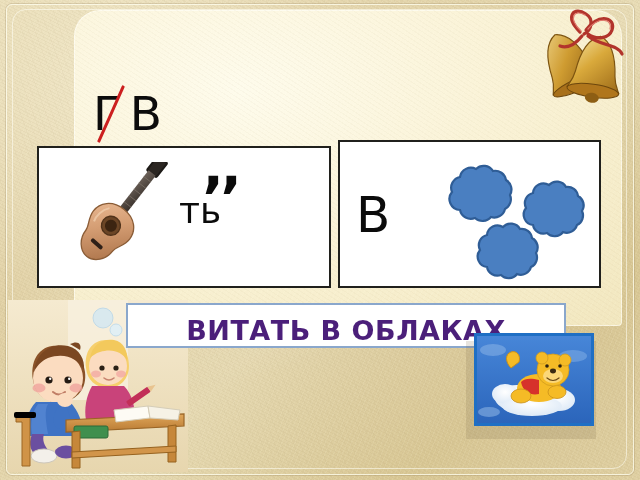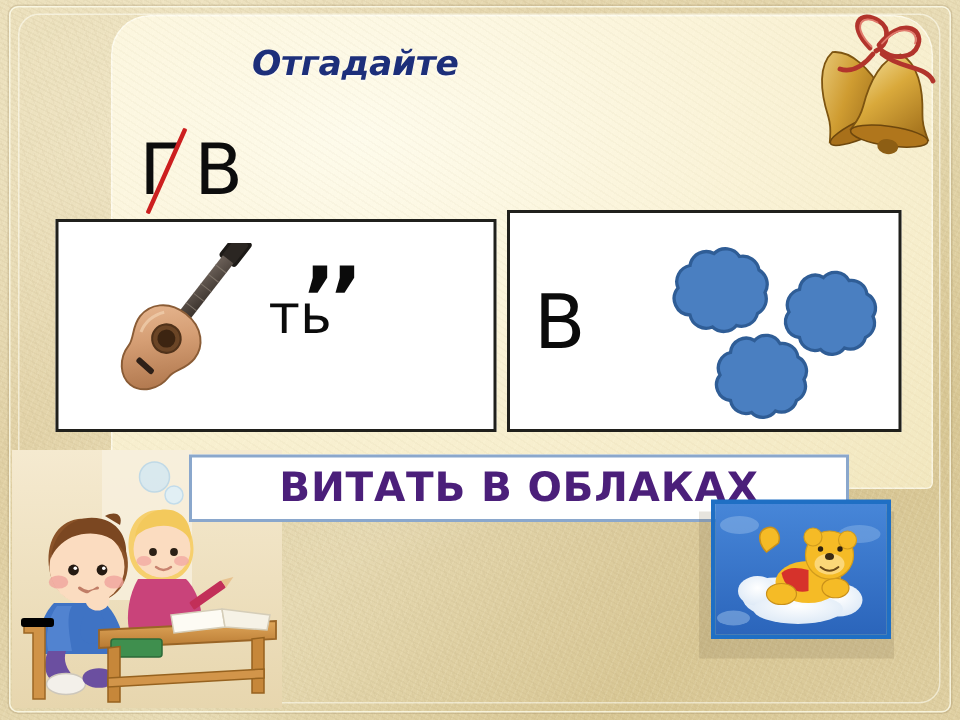--- a/index.html
+++ b/index.html
@@ -197,21 +197,21 @@
   #answer-box {
     position: absolute;
     left: 126px;
     top: 303px;
     width: 440px;
     height: 45px;
     background: #ffffff;
     border: 2px solid #8aa7cc;
     box-sizing: border-box;
     display: flex;
-    align-items: center;
+    align-items: flex-end;
     justify-content: center;
     overflow: hidden;
   }
   #answer-text {
     color: #4b1f7a;
     font-family: "DejaVu Sans", sans-serif;
     font-weight: bold;
     font-size: 27px;
     letter-spacing: 0.5px;
     white-space: nowrap;
@@ -305,21 +305,20 @@
         <path d="M48 34 C40 44 32 46 26 44"></path>
       </g>
       <g fill="none" stroke="#e07a6d" stroke-width="1.2" stroke-linecap="round">
         <path d="M47 29 C33 15 41 7 51 13"></path>
         <path d="M54 27 C66 13 79 18 76 27"></path>
       </g>
     </svg>
   </div>
 
   <div id="title">
-    <div>Отгадайте</div>
   </div>
 
   <div id="letter-pair">
     <span class="struck"><span>Г</span><span class="slash"></span></span><span>В</span>
   </div>
 
   <div id="box-left" class="rebus-box">
 
     <div id="guitar">
       <svg viewBox="0 0 150 118" width="150" height="118">

